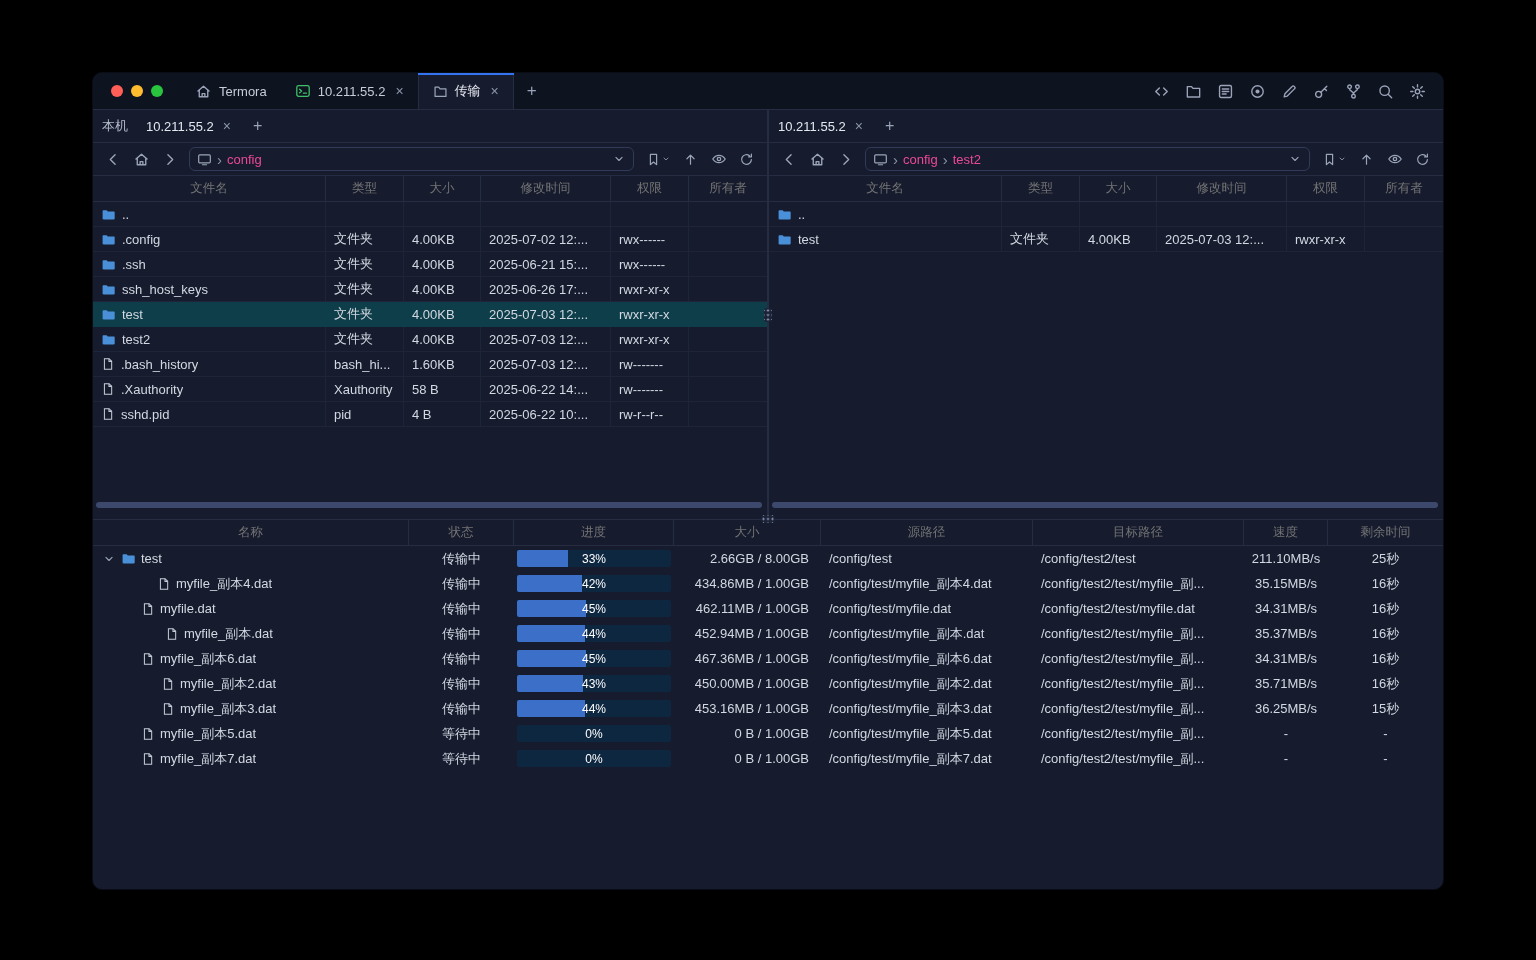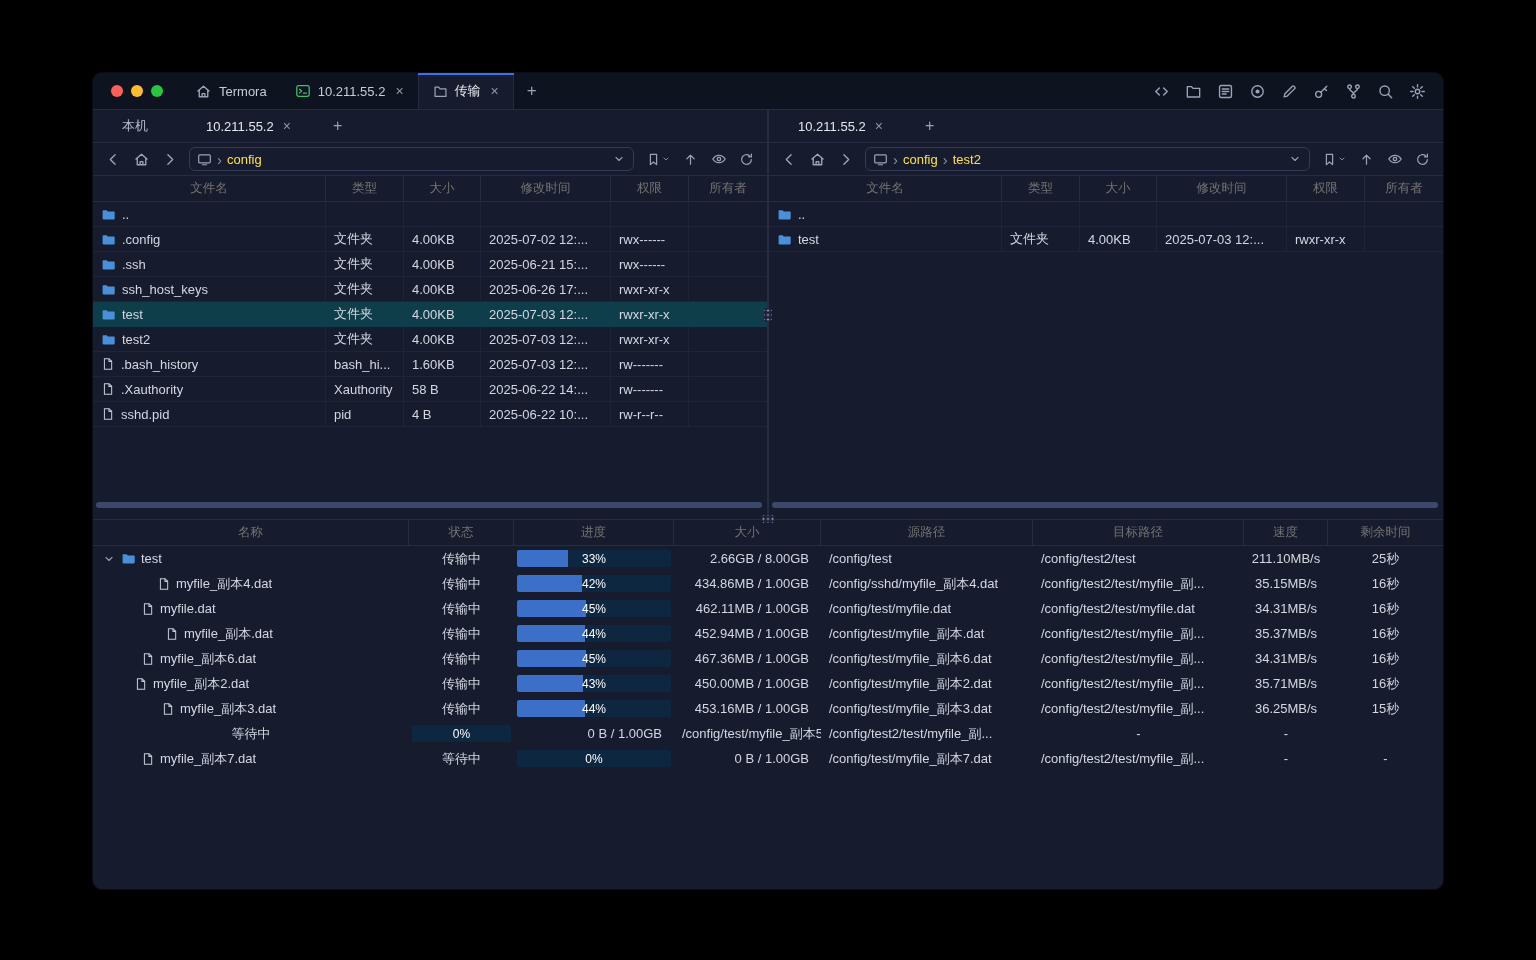--- a/index.html
+++ b/index.html
@@ -26,30 +26,30 @@
   
   .panels{height:410px;flex:none;display:flex;border-bottom:1px solid #262d42}
   .fpanel{flex:1;min-width:0;display:flex;flex-direction:column;position:relative}
   .vsplit{width:2px;background:#262d42;position:relative;flex:none}
   .grip{position:absolute;background-color:#1c2336;border-radius:3px;
     background-image:radial-gradient(circle,#7b86a3 1px,transparent 1.3px);
     background-size:4.5px 4.5px;background-position:center;z-index:6}
   .grip-v{width:8px;height:14px;left:50%;top:50%;transform:translate(-50%,-50%)}
   .grip-h{width:14px;height:8px;left:50%;top:-5px;transform:translateX(-50%)}
   .ptabs{height:33px;flex:none;display:flex;align-items:stretch;border-bottom:1px solid #262d42}
-  .ptab{display:flex;align-items:center;gap:6px;padding:0 29px;color:#b4bccb}
+  .ptab{display:flex;align-items:center;gap:6px;padding:0 9px;color:#b4bccb}
   .ptab.active{color:#e4e8ef}
   .pnew{display:flex;align-items:center;padding:0 13px;color:#9aa3b8;font-size:16px}
   .navbar{height:33px;flex:none;display:flex;align-items:center;gap:5px;padding:0 9px;border-bottom:1px solid #262d42}
   .navbtn{width:23px;height:23px;flex:none;display:flex;align-items:center;justify-content:center;border-radius:4px}
   .navbtn.bkm{width:32px;gap:0}
   .crumb{flex:1;min-width:0;height:24px;border:1px solid #313b59;border-radius:6px;
     display:flex;align-items:center;gap:5px;padding:0 7px;margin:0 3px}
   .csep{color:#8a93a8;font-size:15px;line-height:1}
-  .cseg{color:#fde047}
+  .cseg{color:#ec4899}
   .flex1{flex:1}
   
   .fhead,.frow{display:grid;grid-template-columns:233px 78px 77px 130px 78px minmax(0,1fr)}
   .fhead{height:26px;flex:none;border-bottom:1px solid #262d42}
   .hcell{display:flex;align-items:center;justify-content:center;font-size:12.5px;color:#737373;
     border-right:1px solid #262d42;overflow:hidden;white-space:nowrap}
   .hcell:last-child{border-right:none}
   .frow{height:25px}
   .fcell{display:flex;align-items:center;gap:6px;padding:0 8px;border-right:1px solid #1e2539;
     border-bottom:1px solid #1e2539;white-space:nowrap;overflow:hidden}
@@ -571,21 +571,21 @@
             <span class="ellip">myfile_副本4.dat</span>
           </div>
           <div class="tcell center">传输中</div>
           <div class="tcell progcell">
             <div class="prog">
               <div class="pfill" style="width: 42%;"></div>
               <div class="ptext">42%</div>
             </div>
           </div>
           <div class="tcell right">434.86MB / 1.00GB</div>
-          <div class="tcell ">/config/sshd/myfile_副本4.dat</div>
+          <div class="tcell ">/config/test/myfile_副本4.dat</div>
           <div class="tcell ">/config/test2/test/myfile_副...</div>
           <div class="tcell center">35.15MB/s</div>
           <div class="tcell center">16秒</div>
         </div>
         <div class="trow">
           <div class="tcell" style="padding-left: 48px;">
             <span class="fico">
               <svg width="14" height="14" viewBox="0 0 16 16" fill="none" stroke="#c6cdd9" stroke-width="1.15">
                 <path d="M3.9 1.9h5.3l3 3v9.2H3.9z"></path>
                 <path d="M9.1 1.9v3.1h3.1"></path>
@@ -646,21 +646,21 @@
               <div class="ptext">45%</div>
             </div>
           </div>
           <div class="tcell right">467.36MB / 1.00GB</div>
           <div class="tcell ">/config/test/myfile_副本6.dat</div>
           <div class="tcell ">/config/test2/test/myfile_副...</div>
           <div class="tcell center">34.31MB/s</div>
           <div class="tcell center">16秒</div>
         </div>
         <div class="trow">
-          <div class="tcell" style="padding-left: 41px;">
+          <div class="tcell" style="padding-left: 68px;">
             <span class="fico">
               <svg width="14" height="14" viewBox="0 0 16 16" fill="none" stroke="#c6cdd9" stroke-width="1.15">
                 <path d="M3.9 1.9h5.3l3 3v9.2H3.9z"></path>
                 <path d="M9.1 1.9v3.1h3.1"></path>
               </svg>
             </span>
             <span class="ellip">myfile_副本2.dat</span>
           </div>
           <div class="tcell center">传输中</div>
           <div class="tcell progcell">
@@ -692,20 +692,29 @@
               <div class="ptext">44%</div>
             </div>
           </div>
           <div class="tcell right">453.16MB / 1.00GB</div>
           <div class="tcell ">/config/test/myfile_副本3.dat</div>
           <div class="tcell ">/config/test2/test/myfile_副...</div>
           <div class="tcell center">36.25MB/s</div>
           <div class="tcell center">15秒</div>
         </div>
         <div class="trow">
+          <div class="tcell" style="padding-left: 48px;">
+            <span class="fico">
+              <svg width="14" height="14" viewBox="0 0 16 16" fill="none" stroke="#c6cdd9" stroke-width="1.15">
+                <path d="M3.9 1.9h5.3l3 3v9.2H3.9z"></path>
+                <path d="M9.1 1.9v3.1h3.1"></path>
+              </svg>
+            </span>
+            <span class="ellip">myfile_副本5.dat</span>
+          </div>
           <div class="tcell center">等待中</div>
           <div class="tcell progcell">
             <div class="prog">
               <div class="pfill" style="width: 0%;"></div>
               <div class="ptext">0%</div>
             </div>
           </div>
           <div class="tcell right">0 B / 1.00GB</div>
           <div class="tcell ">/config/test/myfile_副本5.dat</div>
           <div class="tcell ">/config/test2/test/myfile_副...</div>

